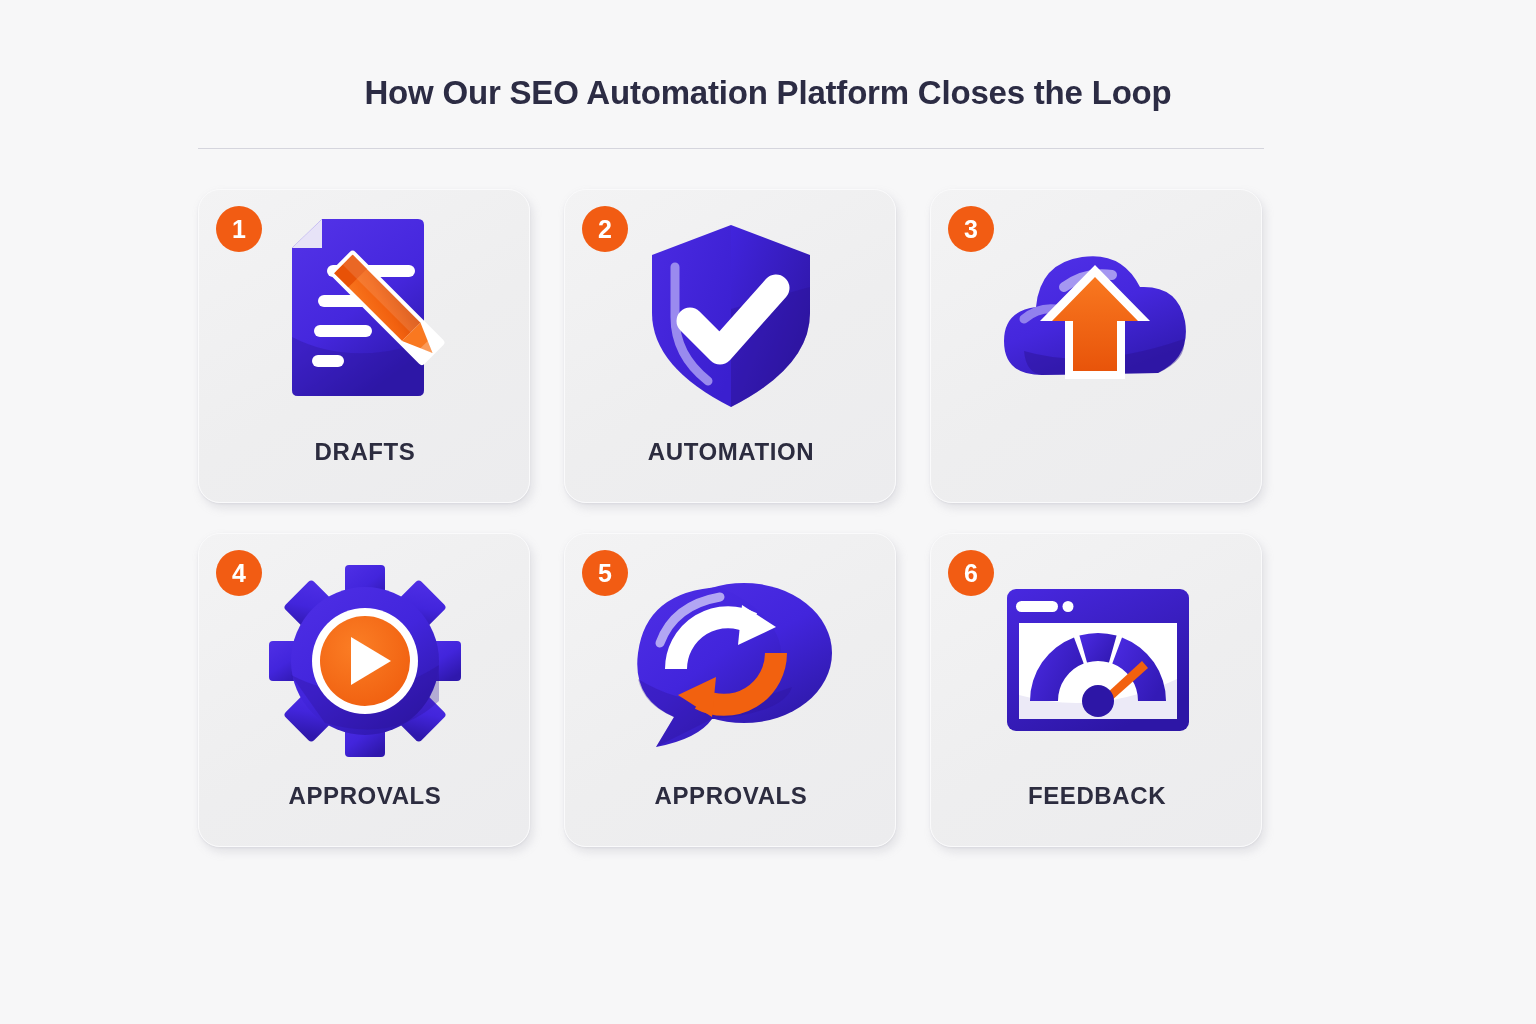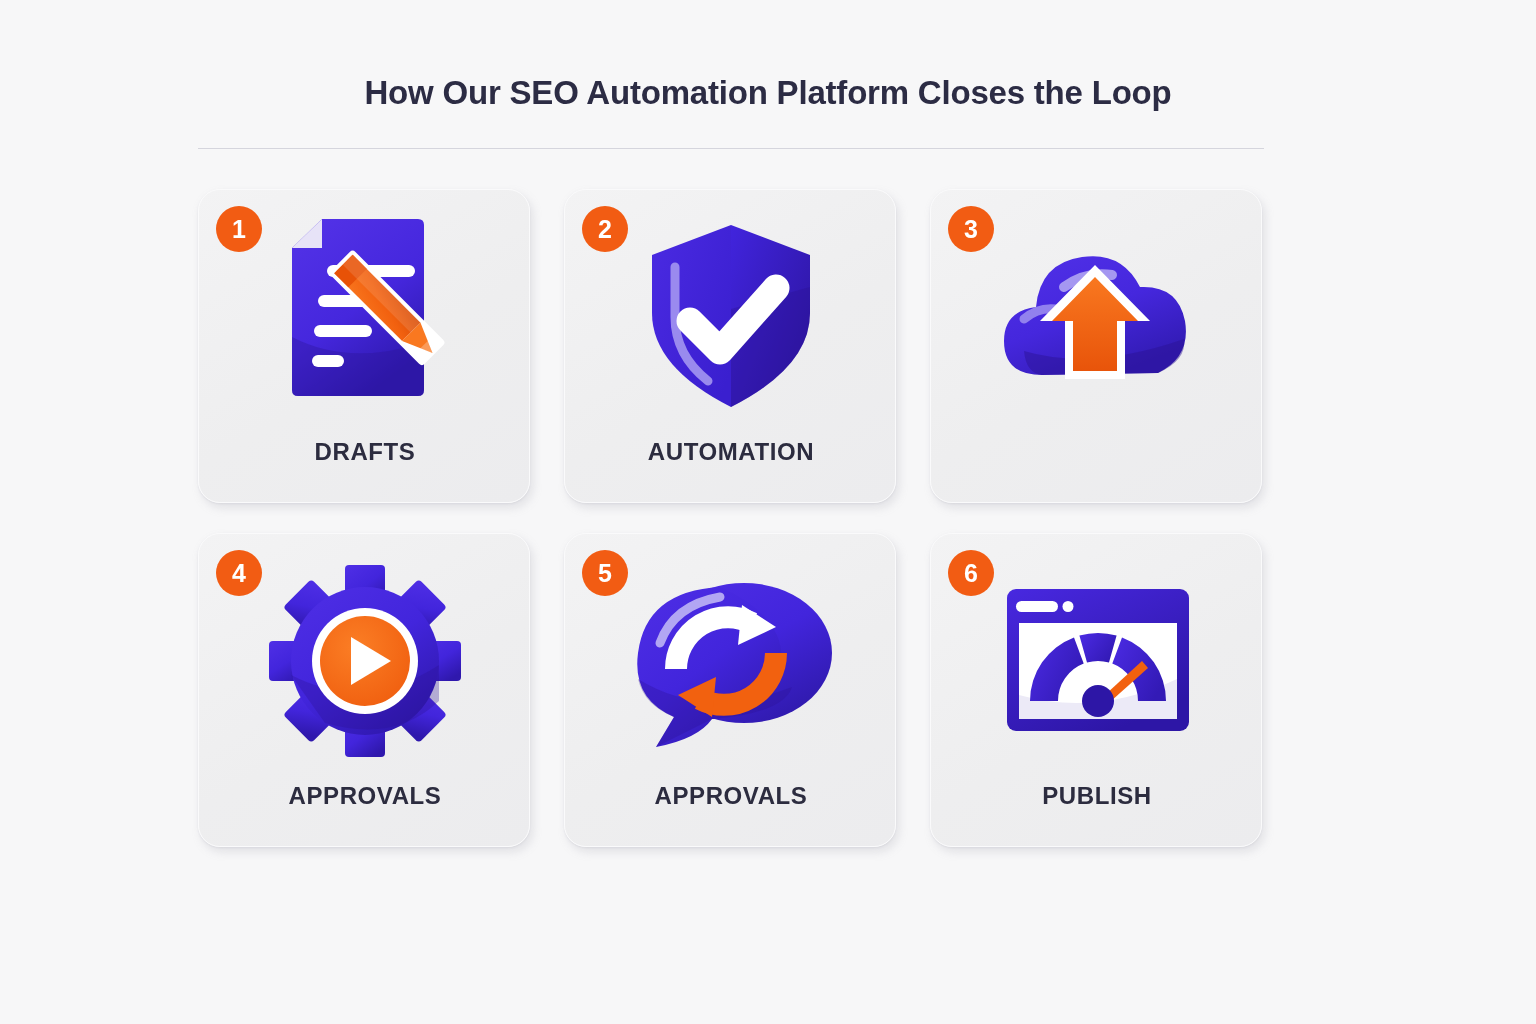--- a/index.html
+++ b/index.html
@@ -317,17 +317,17 @@
           <g transform="translate(111,140)">
             <path d="M-68 0 A68 68 0 0 1 -24 -63.6 L-14.3 -37.4 A40 40 0 0 0 -40 0 Z" fill="url(#g6arc)"></path>
             <path d="M-18.6 -65.4 A68 68 0 0 1 18.6 -65.4 L11 -38.5 A40 40 0 0 0 -11 -38.5 Z" fill="url(#g6arc)"></path>
             <path d="M24 -63.6 A68 68 0 0 1 68 0 L40 0 A40 40 0 0 0 14.3 -37.4 Z" fill="url(#g6arc)"></path>
 
             <path d="M-4 4 L44 -40 L50 -33 L3 9 Z" fill="#f2610f"></path>
             <circle cx="0" cy="0" r="16" fill="#2d16a6"></circle>
           </g>
         </svg>
       </div>
-      <div class="card-label">PUBLISH</div>
+      <div class="card-label">FEEDBACK</div>
     </div>
 
   </div>
 </div>
 
 </body></html>

